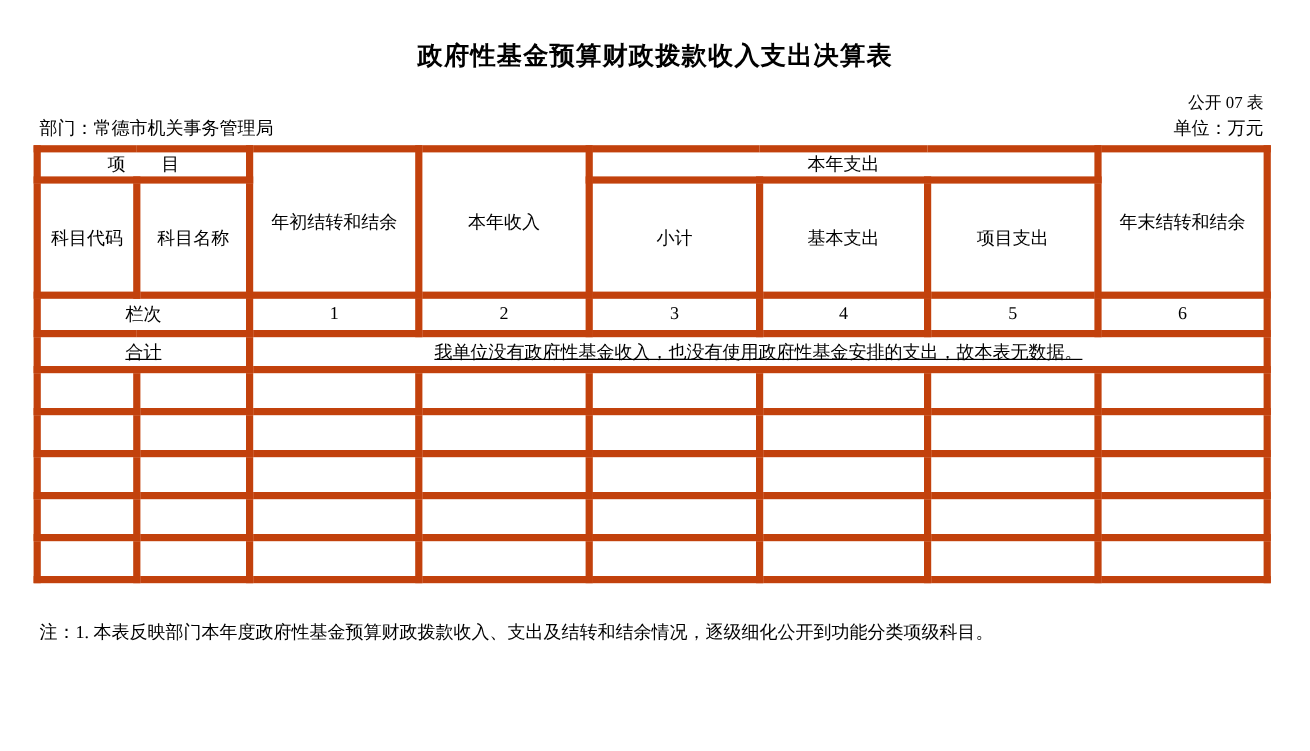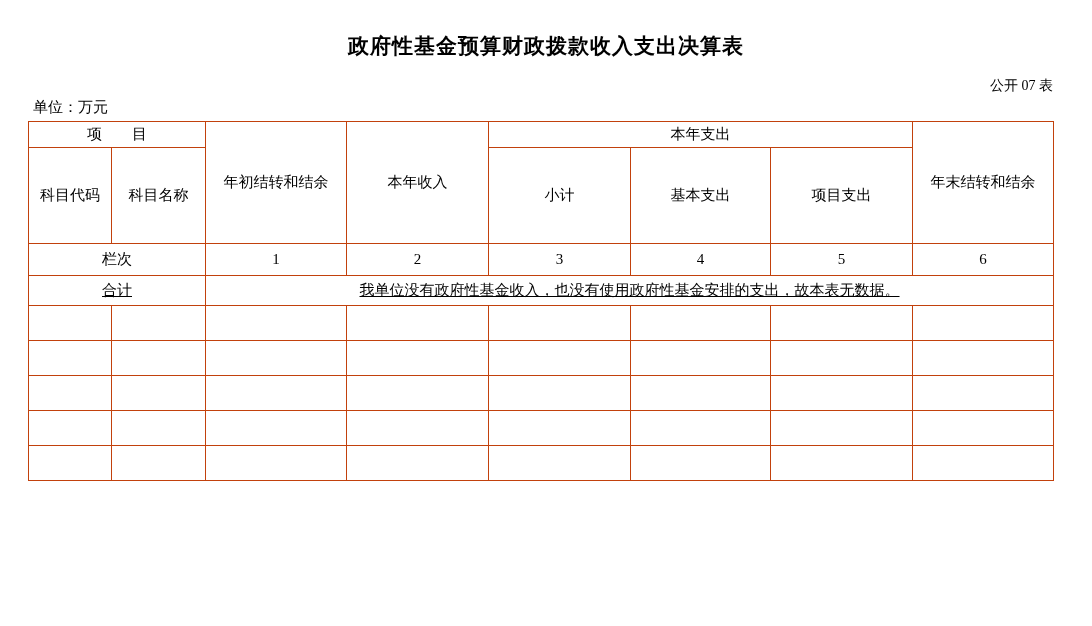--- a/index.html
+++ b/index.html
@@ -32,21 +32,21 @@
     font-size: 15px;
   }
   table.fund-table {
     border-collapse: collapse;
     table-layout: fixed;
     margin-left: 28px;
     width: 1025px;
   }
   table.fund-table th,
   table.fund-table td {
-    border: 1px solid #c2410c;
+    border: 6px solid #c2410c;
     text-align: center;
     vertical-align: middle;
     font-size: 15px;
     font-weight: normal;
     padding: 0 2px;
     overflow: hidden;
   }
   tr.hdr-row-a   { height: 26px; }
   tr.hdr-row-b   { height: 96px; }
   tr.index-row   { height: 32px; }
@@ -60,20 +60,21 @@
   .note-line-2 { margin-left: 30px; }
 </style>
 </head>
 <body>
 
 <div class="page-title">政府性基金预算财政拨款收入支出决算表</div>
 
 <div class="code-line">公开 07 表</div>
 
 <div class="meta-line">
+  <span>部门：常德市机关事务管理局</span>
   <span>单位：万元</span>
 </div>
 
 <table class="fund-table">
   <colgroup>
     <col style="width:83px">
       <col style="width:94px">
       <col style="width:141px">
       <col style="width:142px">
     <col style="width:142px">
@@ -158,13 +159,14 @@
         <td></td>
         <td></td>
         <td></td>
         <td></td>
         <td></td>
       </tr>
     </tbody>
 </table>
 
 <div class="notes">
+  <div class="note-line-1">注：1. 本表反映部门本年度政府性基金预算财政拨款收入、支出及结转和结余情况，逐级细化公开到功能分类项级科目。</div>
 </div>
 
 </body></html>

